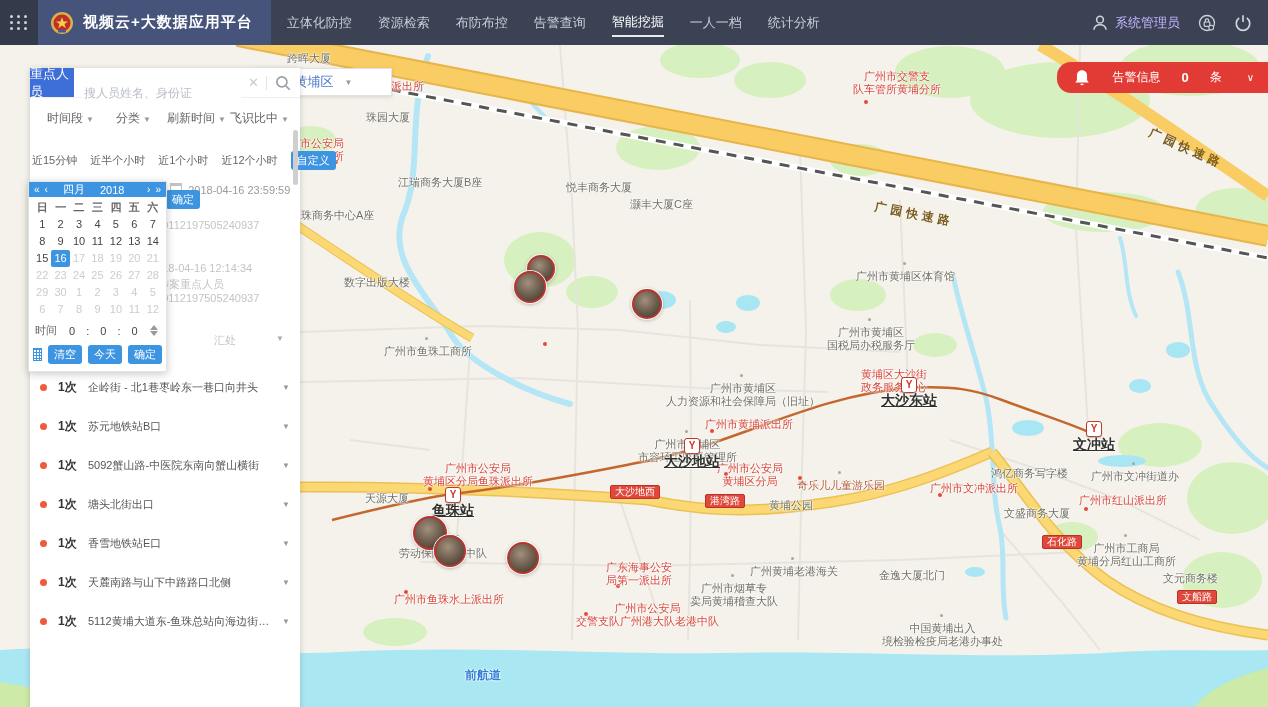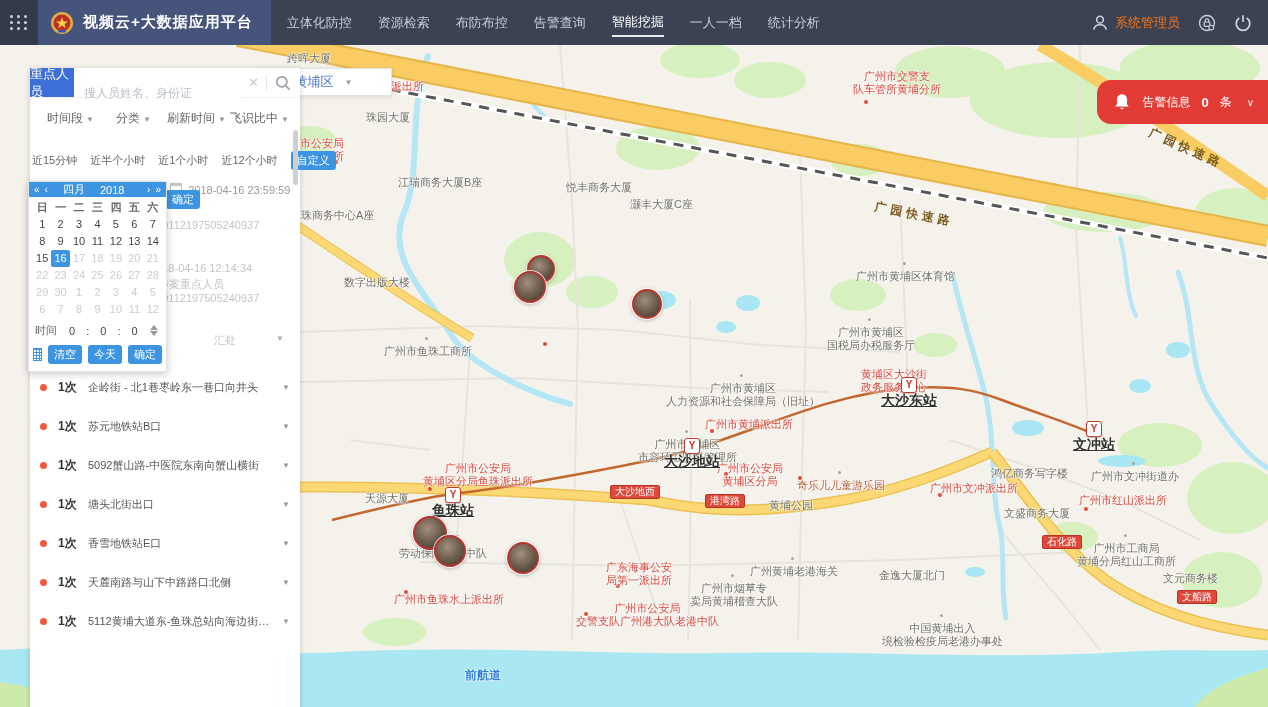--- a/index.html
+++ b/index.html
@@ -8,21 +8,21 @@
   
   .topbar{position:absolute;left:0;top:0;width:1268px;height:45px;background:#3a4254;z-index:20;display:flex;align-items:stretch;}
   .gridbtn{width:38px;background:#333a49;display:flex;align-items:center;justify-content:center;cursor:pointer;}
   .griddots{display:grid;grid-template-columns:repeat(3,4px);grid-gap:3px;}
   .griddots i{width:3px;height:3px;border-radius:50%;background:#cfd4dc;}
   .logo{display:flex;align-items:center;gap:9px;background:#46537b;padding:0 18px 0 12px;}
   .brand{color:#fff;font-size:15px;font-weight:bold;letter-spacing:1px;}
   .nav{display:flex;align-items:center;margin-left:16px;gap:26px;}
   .menu-item{color:#c8cdd8;font-size:13px;cursor:pointer;padding:4px 0;}
   .menu-item.active{color:#fff;border-bottom:2px solid #e8eaef;}
-  .tb-right{margin-left:auto;display:flex;align-items:center;gap:18px;padding-right:16px;color:#f97316;font-size:13px;}
+  .tb-right{margin-left:auto;display:flex;align-items:center;gap:18px;padding-right:16px;color:#c4b5fd;font-size:13px;}
   .tb-user{display:flex;align-items:center;gap:6px;cursor:pointer;}
   
   #map-svg{position:absolute;left:0;top:0;z-index:0;}
   .map-label{position:absolute;z-index:1;font-size:11px;line-height:13px;white-space:nowrap;
              text-shadow:0 0 2px #fff,0 0 2px #fff,0 0 2px #fff;text-align:center;}
   .c-g{color:#6f6f64;}
   .c-r{color:#d6453a;}
   .c-b{color:#b25b39;}
   .c-w{color:#2f7fd6;font-weight:bold;font-size:12px;}
   .dot::before{content:"";display:inline-block;width:3px;height:3px;border-radius:50%;background:#a8a89a;margin-right:3px;vertical-align:2px;}
@@ -33,22 +33,22 @@
   .st-label{position:absolute;top:15px;left:50%;transform:translateX(-50%);font-size:14px;color:#30302c;font-weight:bold;
             text-shadow:0 0 2px #fff,0 0 2px #fff;white-space:nowrap;text-decoration:underline;}
   .badge{position:absolute;z-index:2;transform:translate(-50%,-50%);background:#e0483b;border:1px solid #b83227;color:#fff;
          font-size:10px;line-height:12px;padding:0 4px;border-radius:2px;white-space:nowrap;}
   .face{position:absolute;z-index:3;border-radius:50%;border:2px solid #b8352f;
         background:radial-gradient(circle at 42% 36%,#a3907f 0%,#70604f 48%,#3c342b 100%);
         box-shadow:0 0 0 1px rgba(255,255,255,.85),0 1px 4px rgba(0,0,0,.35);}
   .districtdd{position:absolute;left:255px;top:68px;width:135px;height:26px;background:#fff;border:1px solid #e2e2e2;
               box-shadow:0 1px 4px rgba(0,0,0,.12);z-index:6;display:flex;align-items:center;justify-content:center;gap:8px;
               font-size:13px;color:#4878c8;cursor:pointer;}
-  .alertpill{position:absolute;right:0;top:80px;height:44px;background:#e23b35;color:#fff;z-index:6;
-             border-radius:14px 0 0 14px;display:flex;align-items:center;gap:11px;padding:0 14px 0 16px;font-size:12px;cursor:pointer;}
+  .alertpill{position:absolute;right:0;top:62px;height:31px;background:#e23b35;color:#fff;z-index:6;
+             border-radius:14px 0 0 14px;display:flex;align-items:center;gap:21px;padding:0 14px 0 16px;font-size:12px;cursor:pointer;}
   .alertpill b{font-size:13px;}
   .minimap{position:absolute;left:38px;top:655px;width:67px;height:47px;border:2px solid #2e9ce6;z-index:6;cursor:pointer;
            background:linear-gradient(135deg,#e8f2da 0 30%,#d2ecf4 30% 55%,#eef2e4 55% 100%);}
   .minimap-label{position:absolute;left:-2px;bottom:-2px;background:#2e9ce6;color:#fff;font-size:10px;padding:1px 20px;white-space:nowrap;}
   .mini-exp{position:absolute;left:108px;top:686px;width:0;height:0;z-index:6;border-left:9px solid #b9b9b2;
             border-top:8px solid transparent;border-bottom:8px solid transparent;opacity:.8;}
   
   .panel{position:absolute;left:30px;top:68px;width:270px;height:668px;background:#fff;z-index:10;
          box-shadow:0 1px 6px rgba(0,0,0,.18);}
   .p-head{display:flex;height:29px;border-bottom:1px solid #f0f0f0;}

